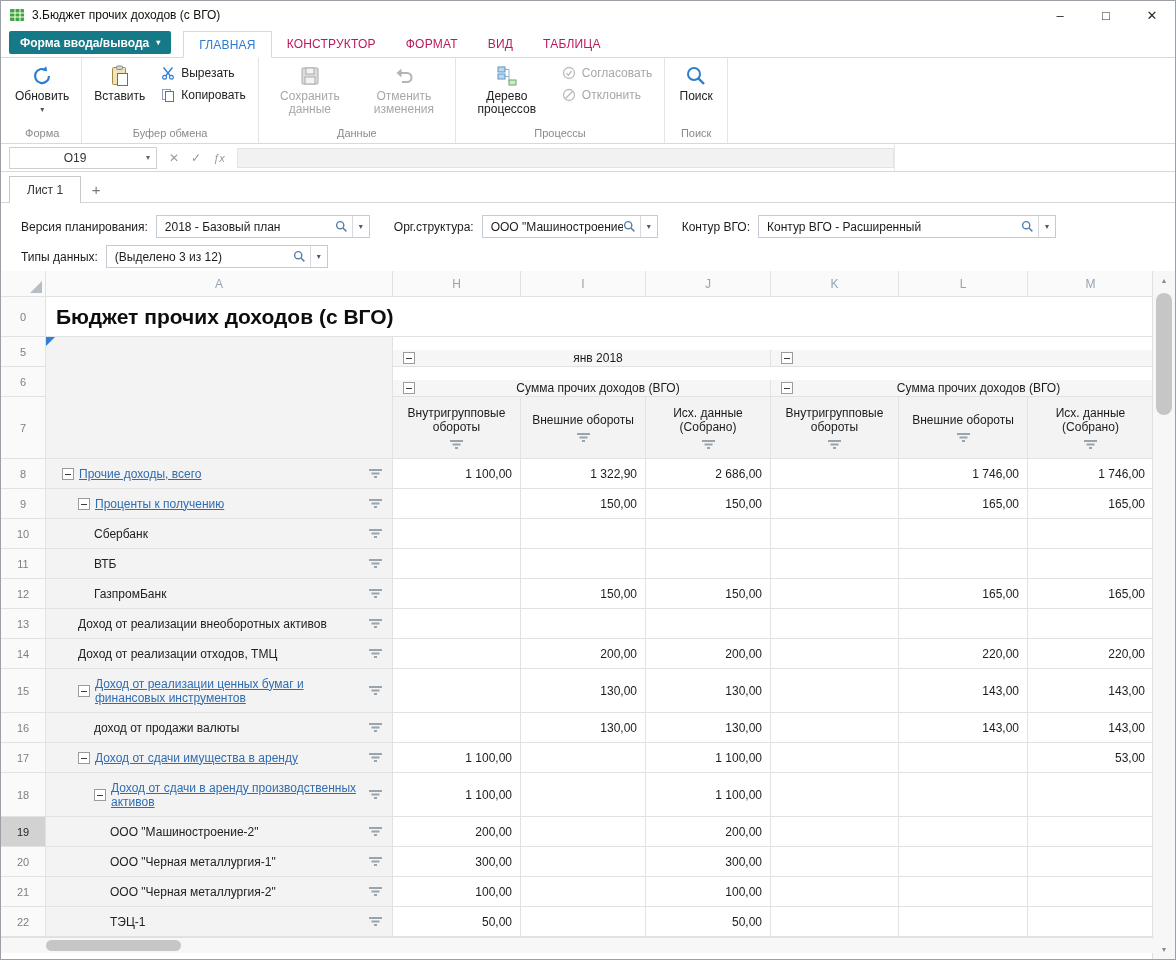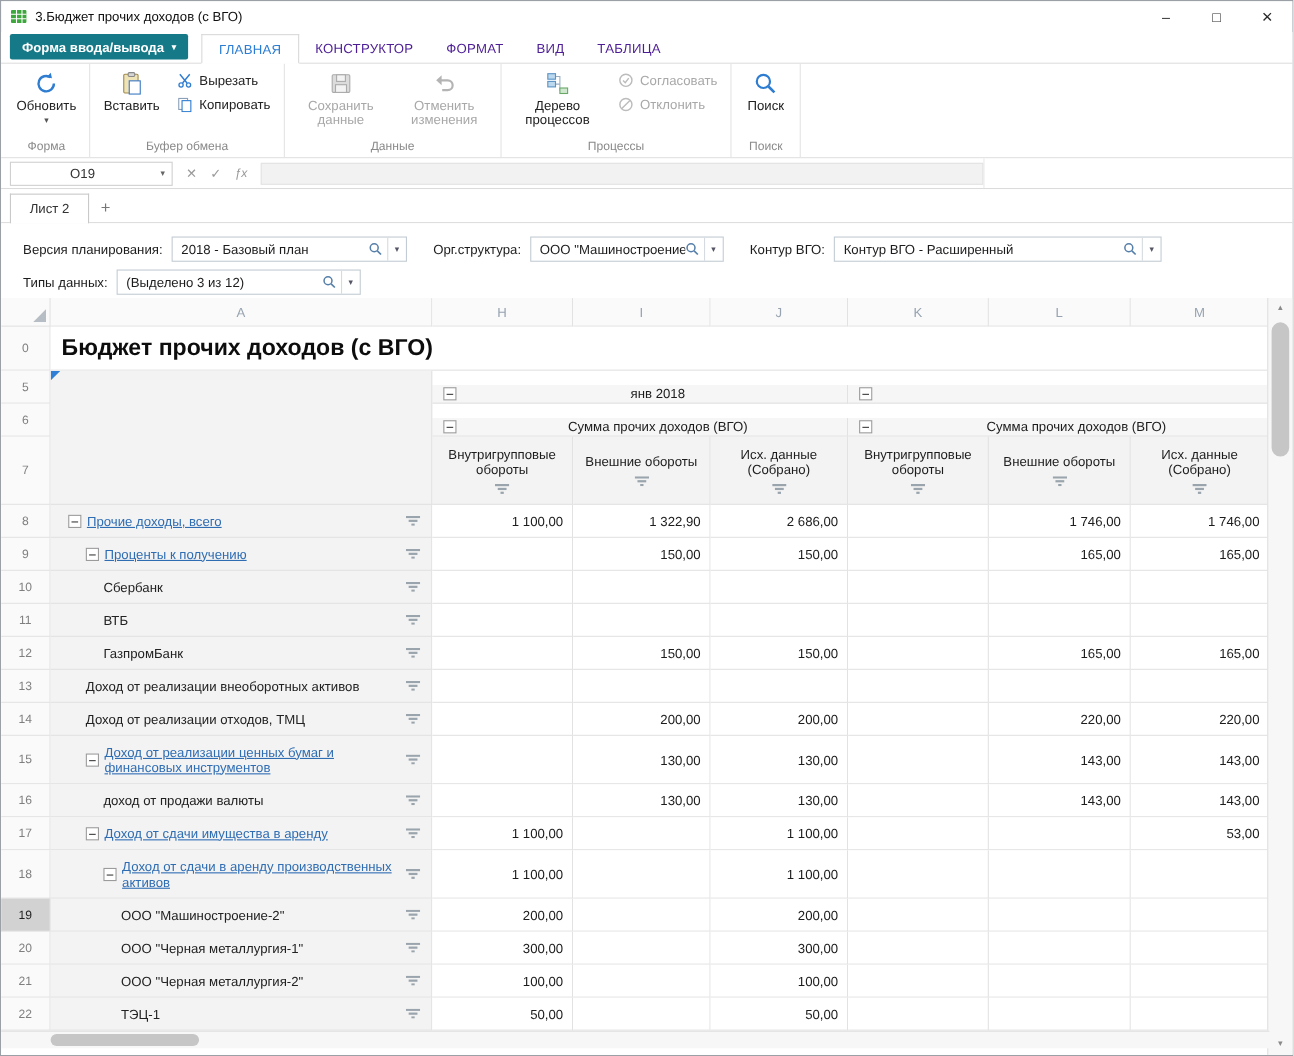--- a/index.html
+++ b/index.html
@@ -12,21 +12,21 @@
   .title-icon { width: 16px; height: 16px; margin-right: 7px; flex: 0 0 auto; }
   .titlebar-title { flex: 1; font-size: 12px; color: #101010; }
   .win-btns { display: flex; height: 28px; }
   .win-btn { width: 46px; display: flex; align-items: center; justify-content: center; font-size: 13px; color: #2a2a2a; cursor: default; }
 
   
   .tabrow { height: 29px; display: flex; align-items: flex-end; padding-left: 8px; border-bottom: 1px solid #d9d9d9; background: #fff; flex: 0 0 auto; }
   .app-btn { background: #157987; color: #fff; font-weight: bold; font-size: 12px; height: 23px; padding: 0 11px; display: flex; align-items: center; gap: 7px; border-radius: 2px; margin: 0 12px 3px 0; }
   .app-btn .arr { font-size: 8px; }
   .rtabs { display: flex; align-items: flex-end; height: 29px; }
-  .rtab { padding: 0 15px; height: 27px; display: flex; align-items: center; font-size: 12px; color: #4c1d95; letter-spacing: .2px; }
+  .rtab { padding: 0 15px; height: 27px; display: flex; align-items: center; font-size: 12px; color: #be185d; letter-spacing: .2px; }
   .rtab.active { color: #2b7cd3; background: #fff; border: 1px solid #d9d9d9; border-bottom: 1px solid #fff; margin-bottom: -1px; }
 
   
   .ribbon { height: 86px; display: flex; background: #fff; border-bottom: 1px solid #d9d9d9; padding-left: 2px; flex: 0 0 auto; }
   .rgroup { display: flex; flex-direction: column; border-right: 1px solid #e4e4e4; padding: 2px 5px 0 5px; }
   .rgroup-content { flex: 1; display: flex; align-items: flex-start; gap: 2px; }
   .rgroup-name { text-align: center; color: #8a8a8a; font-size: 11px; height: 17px; line-height: 15px; }
   .btn-big { display: flex; flex-direction: column; align-items: center; justify-content: flex-start; min-width: 52px; max-width: 92px; padding: 5px 7px 1px 7px; gap: 3px; text-align: center; }
   .btn-big .rlabel { line-height: 13px; white-space: normal; max-width: 78px; }
   .btn-big .drop { font-size: 8px; color: #555; line-height: 7px; }
@@ -266,21 +266,21 @@
       <span class="fbtn">✕</span>
       <span class="fbtn">✓</span>
       <span class="fbtn fx">ƒx</span>
     </div>
     <div class="finput"></div>
     <div class="fspacer"></div>
   </div>
 
   <div class="sheetbar">
     <div class="sheettab">
-      <span>Лист 2</span>
+      <span>Лист 1</span>
     </div>
     <div class="addsheet">+</div>
   </div>
 
   <div class="workarea">
     <div class="filters">
       <div class="filters-row" id="filters-row1">
           <div class="filter">
             <span class="flabel">Версия планирования:</span>
             <div class="fbox" style="width: 214px;">

